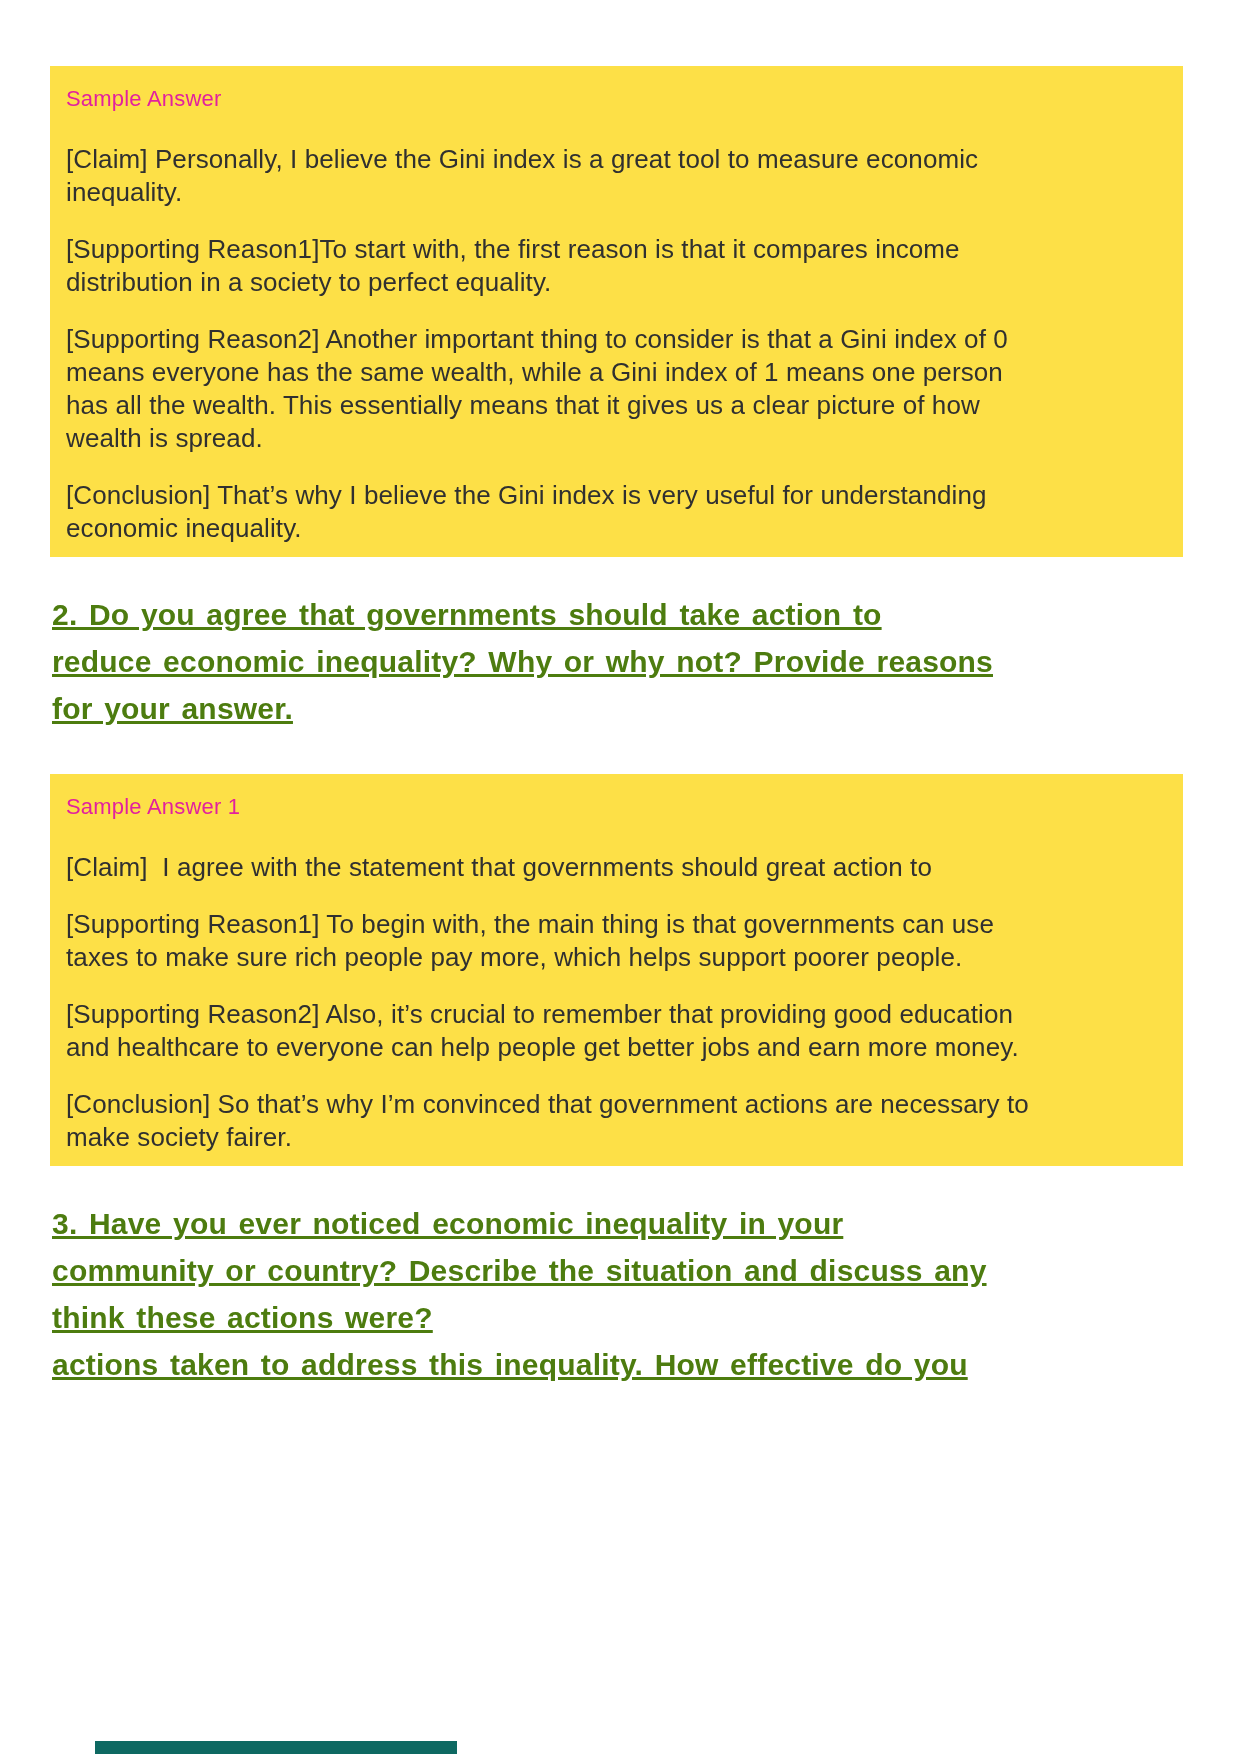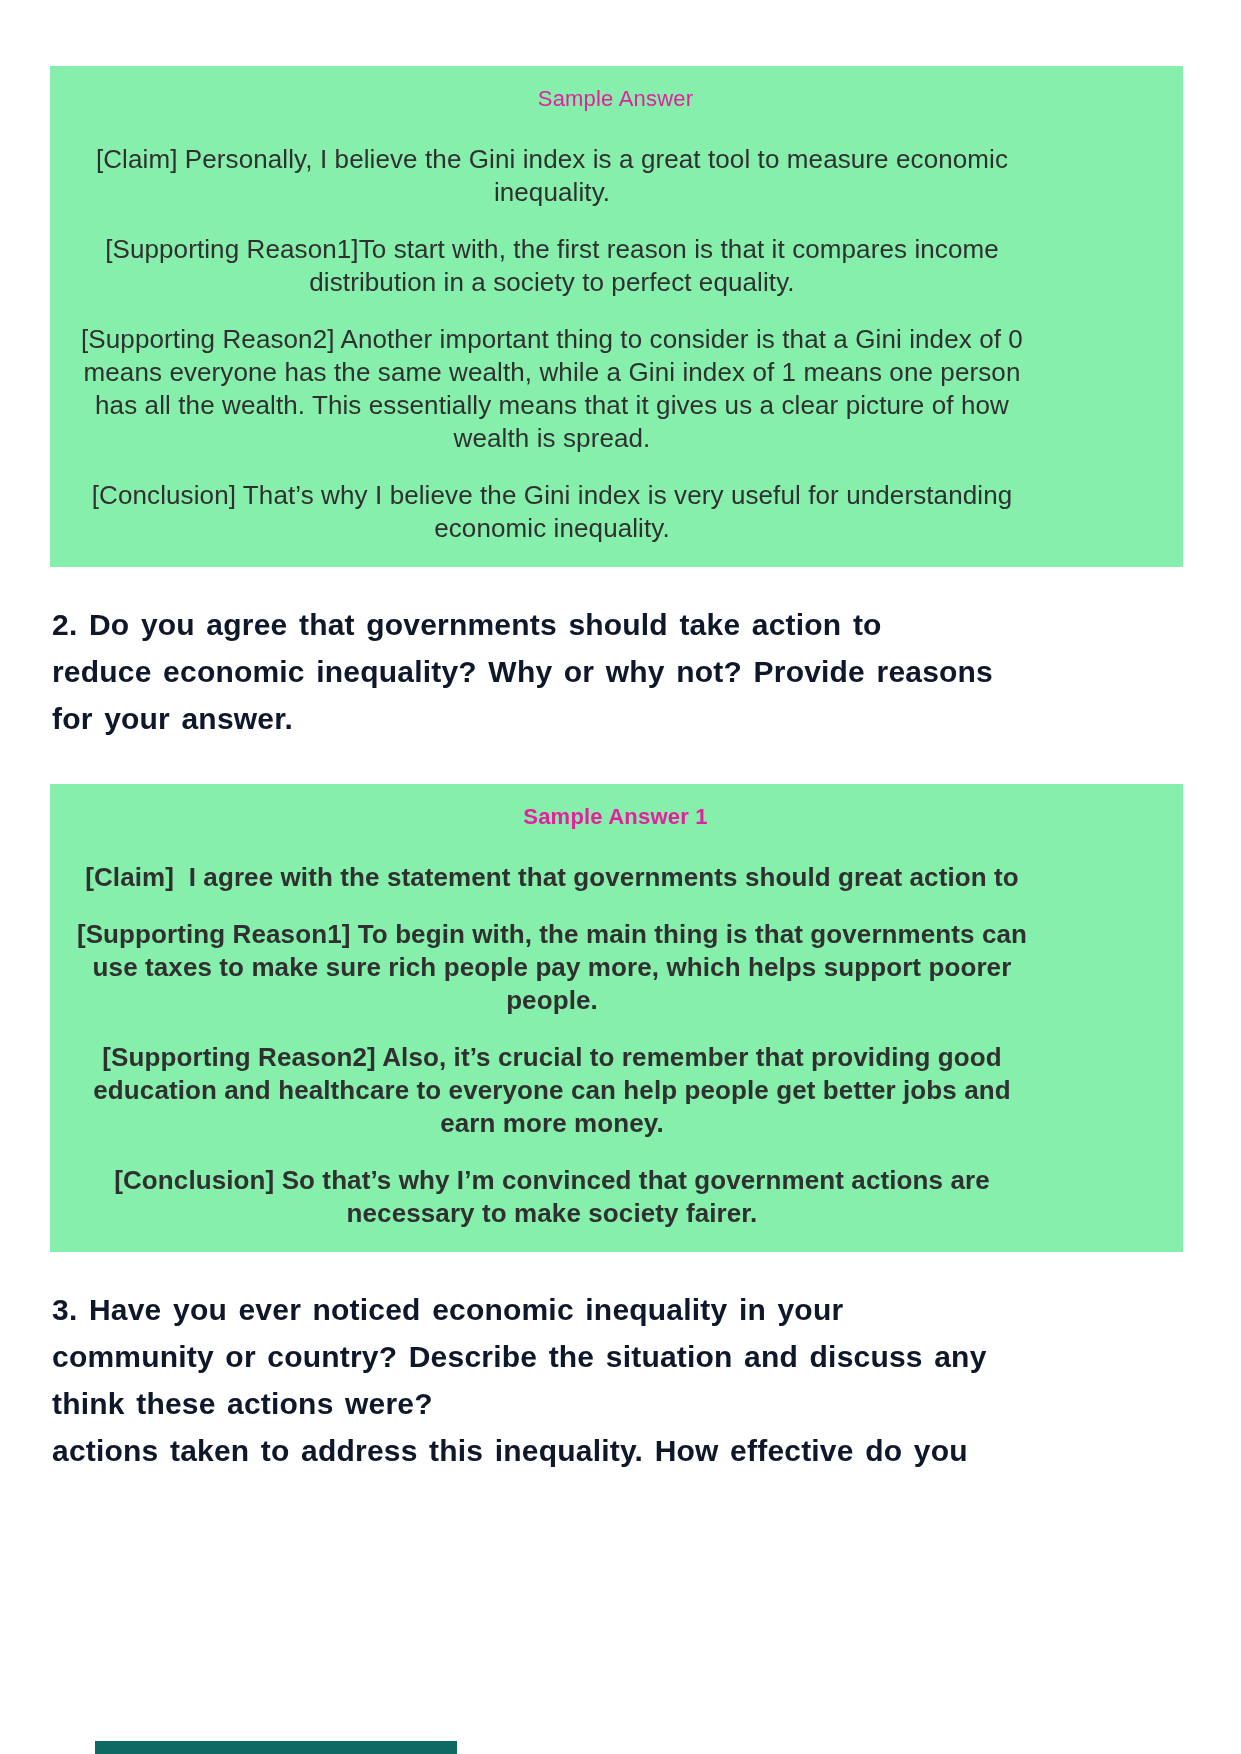--- a/index.html
+++ b/index.html
@@ -13,51 +13,51 @@
     width: 1241px;
     height: 1754px;
     background: #ffffff;
     overflow: hidden;
   }
   .answer-box {
     position: relative;
     margin-left: 50px;
     width: 1133px;
     box-sizing: border-box;
-    background: #86efac;
-    padding: 16px 18px 22px 16px;
-    text-align: center;
+    background: #fde047;
+    padding: 16px 18px 12px 16px;
   }
   .answer-box.first { margin-top: 66px; }
-  .answer-box.second { margin-top: 42px; font-weight: bold; }
+  .answer-box.second { margin-top: 42px; }
   .box-label {
     color: #e2219e;
     font-size: 22px;
     line-height: 33px;
     margin-bottom: 28px;
     letter-spacing: 0.2px;
   }
   .body-para {
     margin: 0 0 24px 0;
     max-width: 972px;
     color: #303030;
     font-size: 26px;
     line-height: 33px;
     white-space: pre-wrap;
     letter-spacing: 0.1px;
   }
   .body-para:last-child { margin-bottom: 0; }
   .question {
     margin: 34px 58px 0 52px;
-    color: #0f172a;
+    color: #4d7c0f;
     font-size: 30px;
     font-weight: 700;
     line-height: 47px;
     letter-spacing: 0.2px;
     word-spacing: 3px;
+    text-decoration: underline;
   }
   .qline { display: block; }
   .pagebreak-strip {
     position: absolute;
     left: 95px;
     top: 1741px;
     width: 362px;
     height: 13px;
     background: #0e6962;
   }

